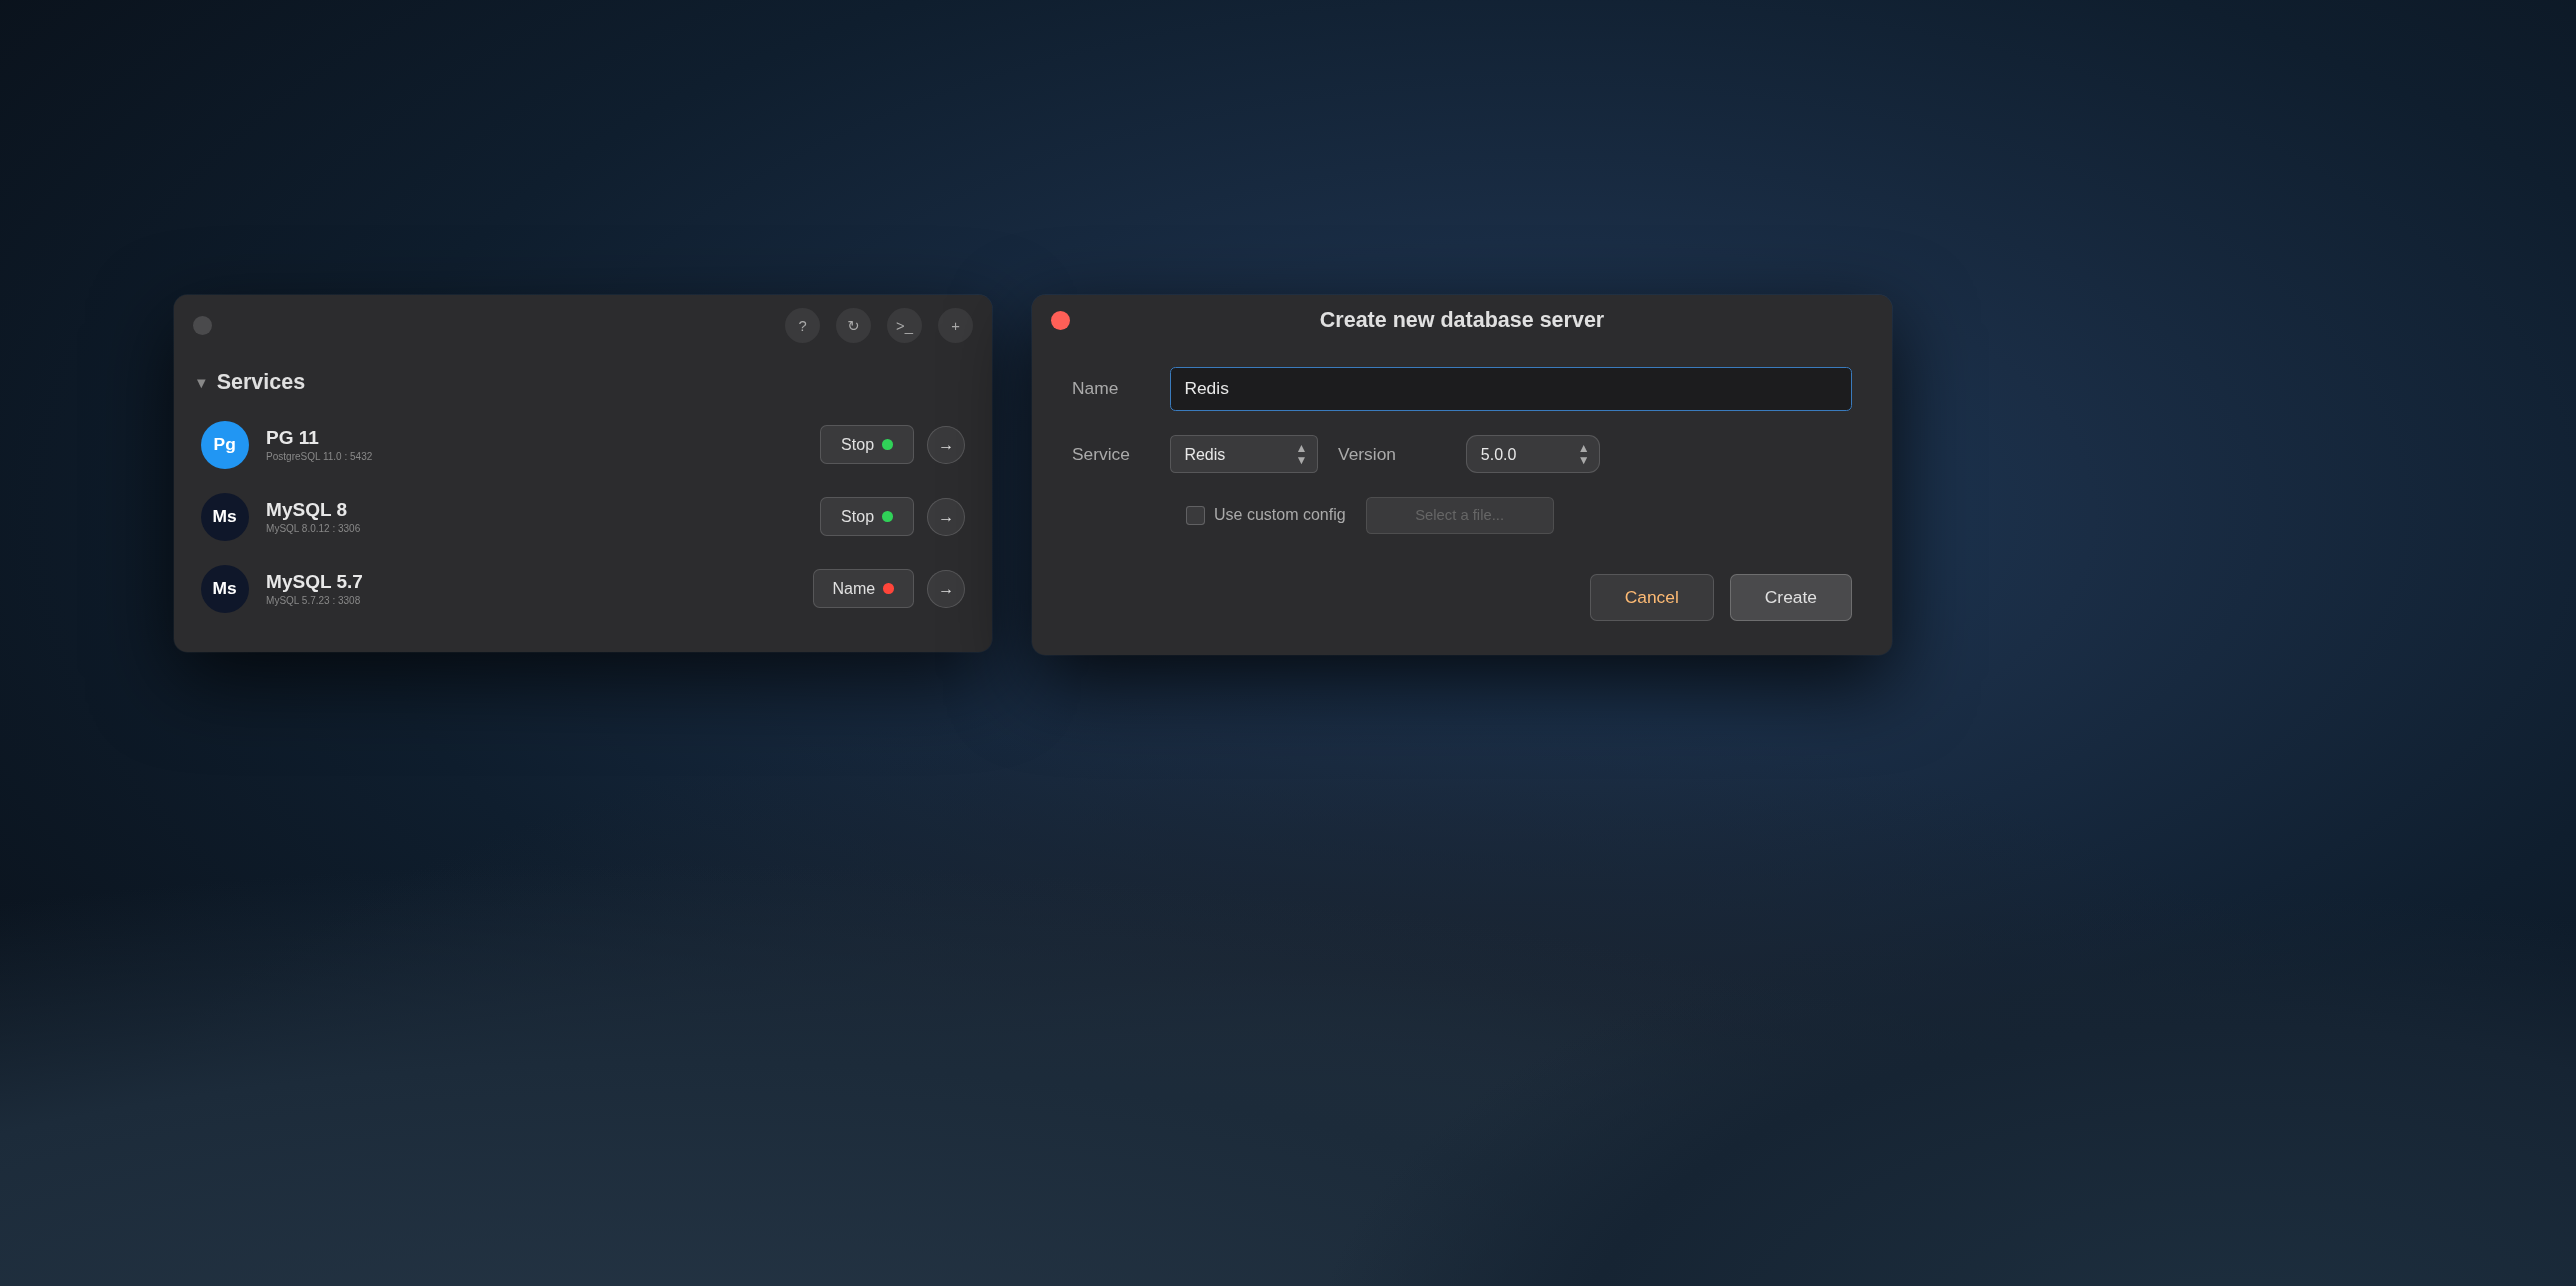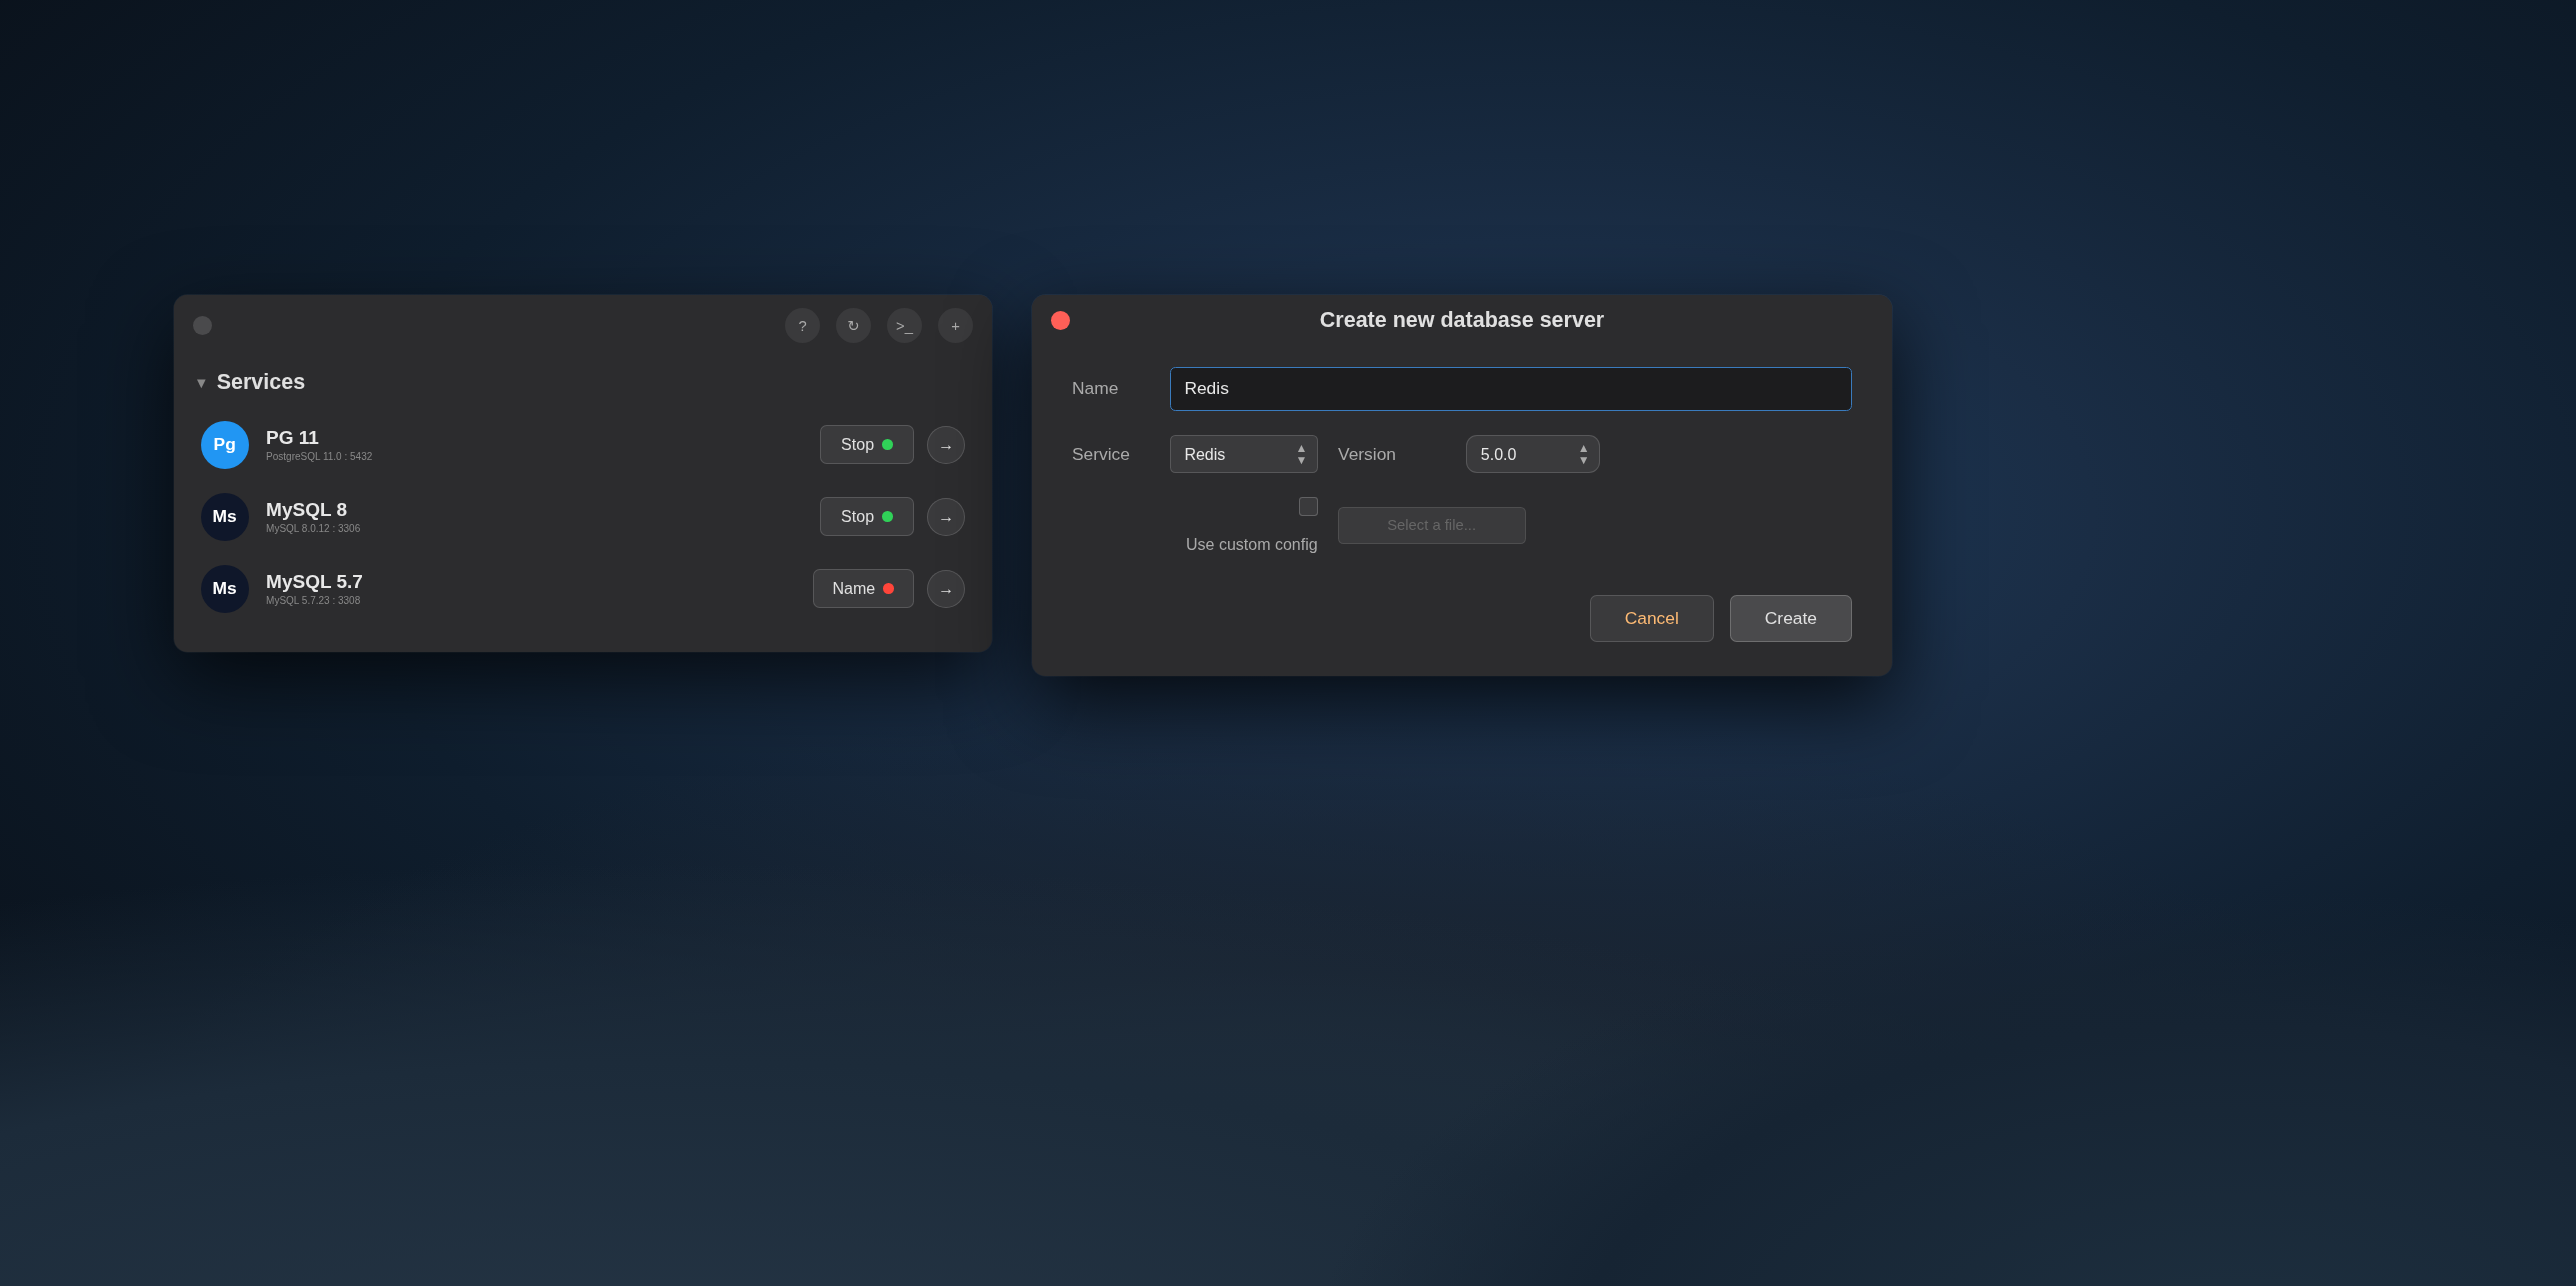--- a/index.html
+++ b/index.html
@@ -323,24 +323,23 @@
     .custom-config-row {
       display: flex;
       align-items: center;
       margin-bottom: 34px;
       padding-left: 114px;
       gap: 20px;
     }
 
     .checkbox-wrapper {
       display: flex;
-      align-items: flex-end;
-      gap: 20px;
-      cursor: pointer;
-      flex-direction: column;
+      align-items: flex-start;
+      gap: 9px;
+      cursor: pointer;
     }
 
     .checkbox {
       width: 19px;
       height: 19px;
       border-radius: 3.4px;
       background: #3a3a3c;
       border: 0.7px solid rgba(255,255,255,0.2);
       flex-shrink: 0;
     }

